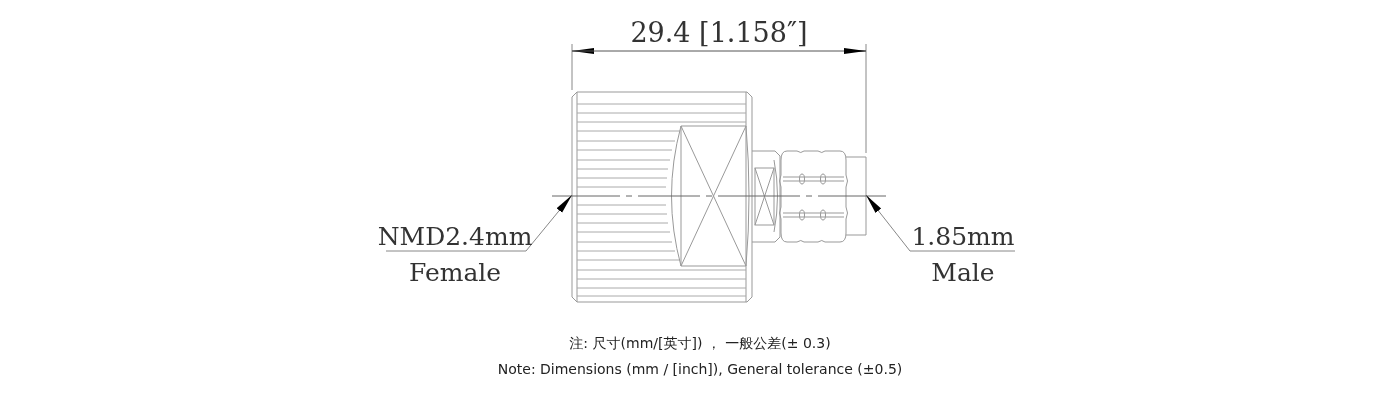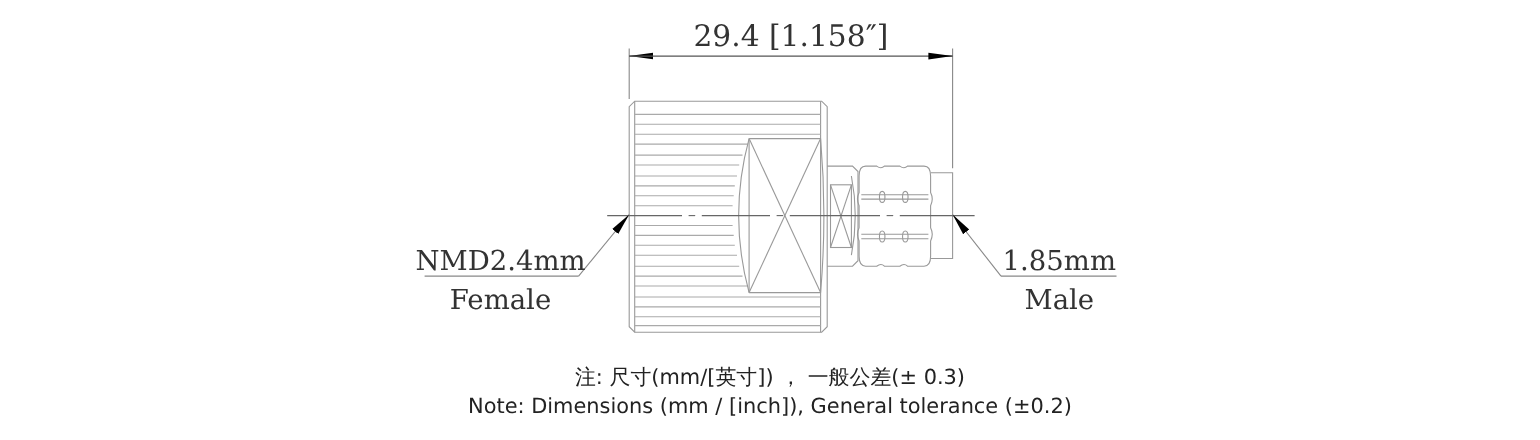--- a/index.html
+++ b/index.html
@@ -2,21 +2,21 @@
 <html><head>
 <meta charset="utf-8">
 <style>
   html, body { margin: 0; padding: 0; background: #ffffff; }
   body { width: 1400px; height: 400px; position: relative; overflow: hidden; }
   #drawing { position: absolute; left: 0; top: 0; width: 1400px; height: 400px; }
   .dim-text { font-family: "DejaVu Serif", "Liberation Serif", serif; fill: #333; }
   .note {
     position: absolute; left: 0; width: 1400px; text-align: center;
     font-family: "DejaVu Sans", "Liberation Sans", sans-serif;
-    color: #222; font-size: 19px; line-height: 26px;
+    color: #222; font-size: 14px; line-height: 26px;
   }
   #note-cn { top: 330px; }
   #note-en { top: 356px; }
 </style>
 </head>
 <body>
 
 <svg id="drawing" viewBox="0 0 1400 400" xmlns="http://www.w3.org/2000/svg">
   <defs>
     <marker id="arrowhead" markerWidth="22" markerHeight="10" refX="22" refY="5" orient="auto" markerUnits="userSpaceOnUse">
@@ -119,13 +119,13 @@
 
   <g>
     <line x1="910" y1="251" x2="1015" y2="251" stroke="#888" stroke-width="1"></line>
     <line x1="910" y1="251" x2="866" y2="195" stroke="#888" stroke-width="1" marker-end="url(#leaderhead)"></line>
     <text class="dim-text" x="963" y="245" font-size="25" text-anchor="middle">1.85mm</text>
     <text class="dim-text" x="963" y="281" font-size="25" text-anchor="middle">Male</text>
   </g>
 </svg>
 
 <div class="note" id="note-cn">注: 尺寸(mm/[英寸]) ， 一般公差(± 0.3)</div>
-<div class="note" id="note-en">Note: Dimensions (mm / [inch]), General tolerance (±0.2)</div>
+<div class="note" id="note-en">Note: Dimensions (mm / [inch]), General tolerance (±0.5)</div>
 
 </body></html>

